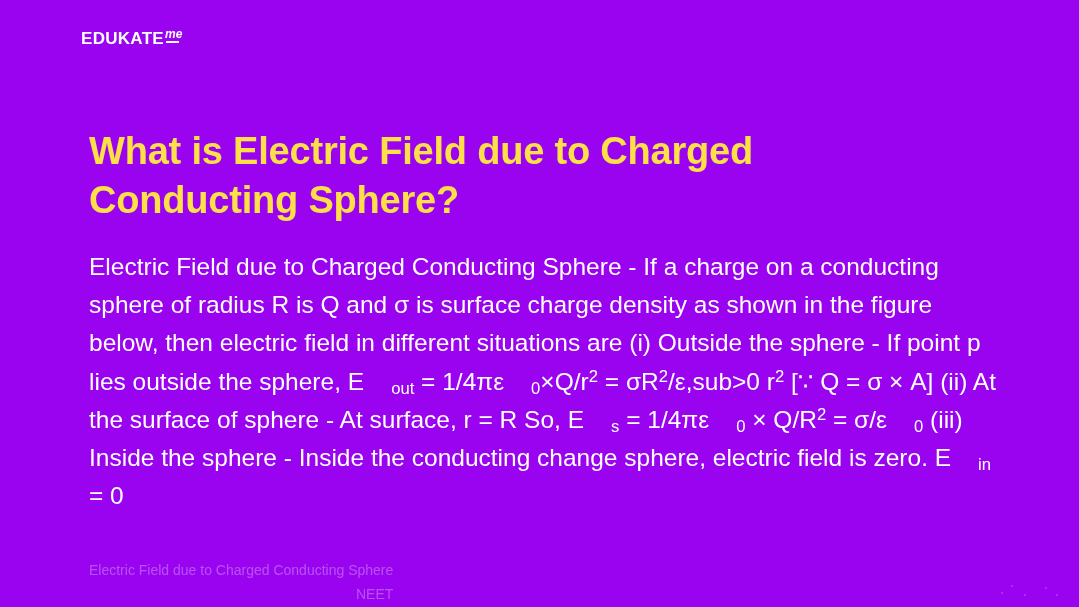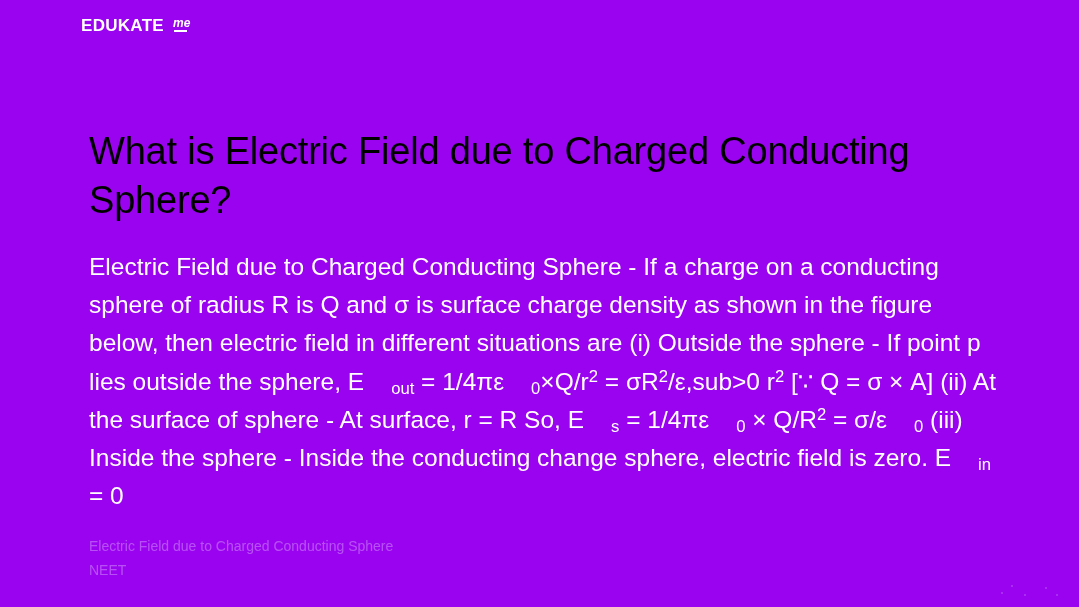--- a/index.html
+++ b/index.html
@@ -20,36 +20,36 @@
   .slide {
     position: absolute;
     inset: 0;
     background: #9a03ef;
   }
 
   
   .logo {
     position: absolute;
     left: 81px;
-    top: 17px;
+    top: 30px;
     display: flex;
-    align-items: center;
+    align-items: flex-start;
     color: #ffffff;
     line-height: 1;
     user-select: none;
   }
   .logo-word {
     font-size: 17px;
     font-weight: 700;
     letter-spacing: 0.3px;
     color: #ffffff;
   }
   .logo-me-wrap {
     position: relative;
-    margin-left: 9px;
+    margin-left: 1px;
     margin-top: -2px;
   }
   .logo-me {
     font-size: 12px;
     font-style: italic;
     font-weight: 700;
     color: #ffffff;
     display: block;
     line-height: 1;
   }
@@ -61,23 +61,23 @@
     margin-top: 1px;
     margin-left: 1px;
   }
 
   
   .title {
     position: absolute;
     left: 89px;
     top: 102px;
     width: 870px;
-    color: #000000;
+    color: #fde047;
     font-size: 38px;
-    font-weight: 400;
+    font-weight: 700;
     line-height: 1.28;
     letter-spacing: -0.2px;
   }
 
   
   .body-text {
     position: absolute;
     left: 89px;
     top: 248px;
     width: 910px;
@@ -96,25 +96,26 @@
   .body-text sup {
     font-size: 0.68em;
     vertical-align: 0.50em;
     line-height: 0;
   }
 
   
   .footer {
     position: absolute;
     left: 89px;
-    top: 534px;
+    top: 558px;
     color: rgba(255, 255, 255, 0.30);
     font-size: 14px;
     font-weight: 400;
     line-height: 1.72;
+    text-align: right;
   }
   .footer-line {
     display: block;
     white-space: nowrap;
   }
 
   
   .corner-dots {
     position: absolute;
     right: 8px;

